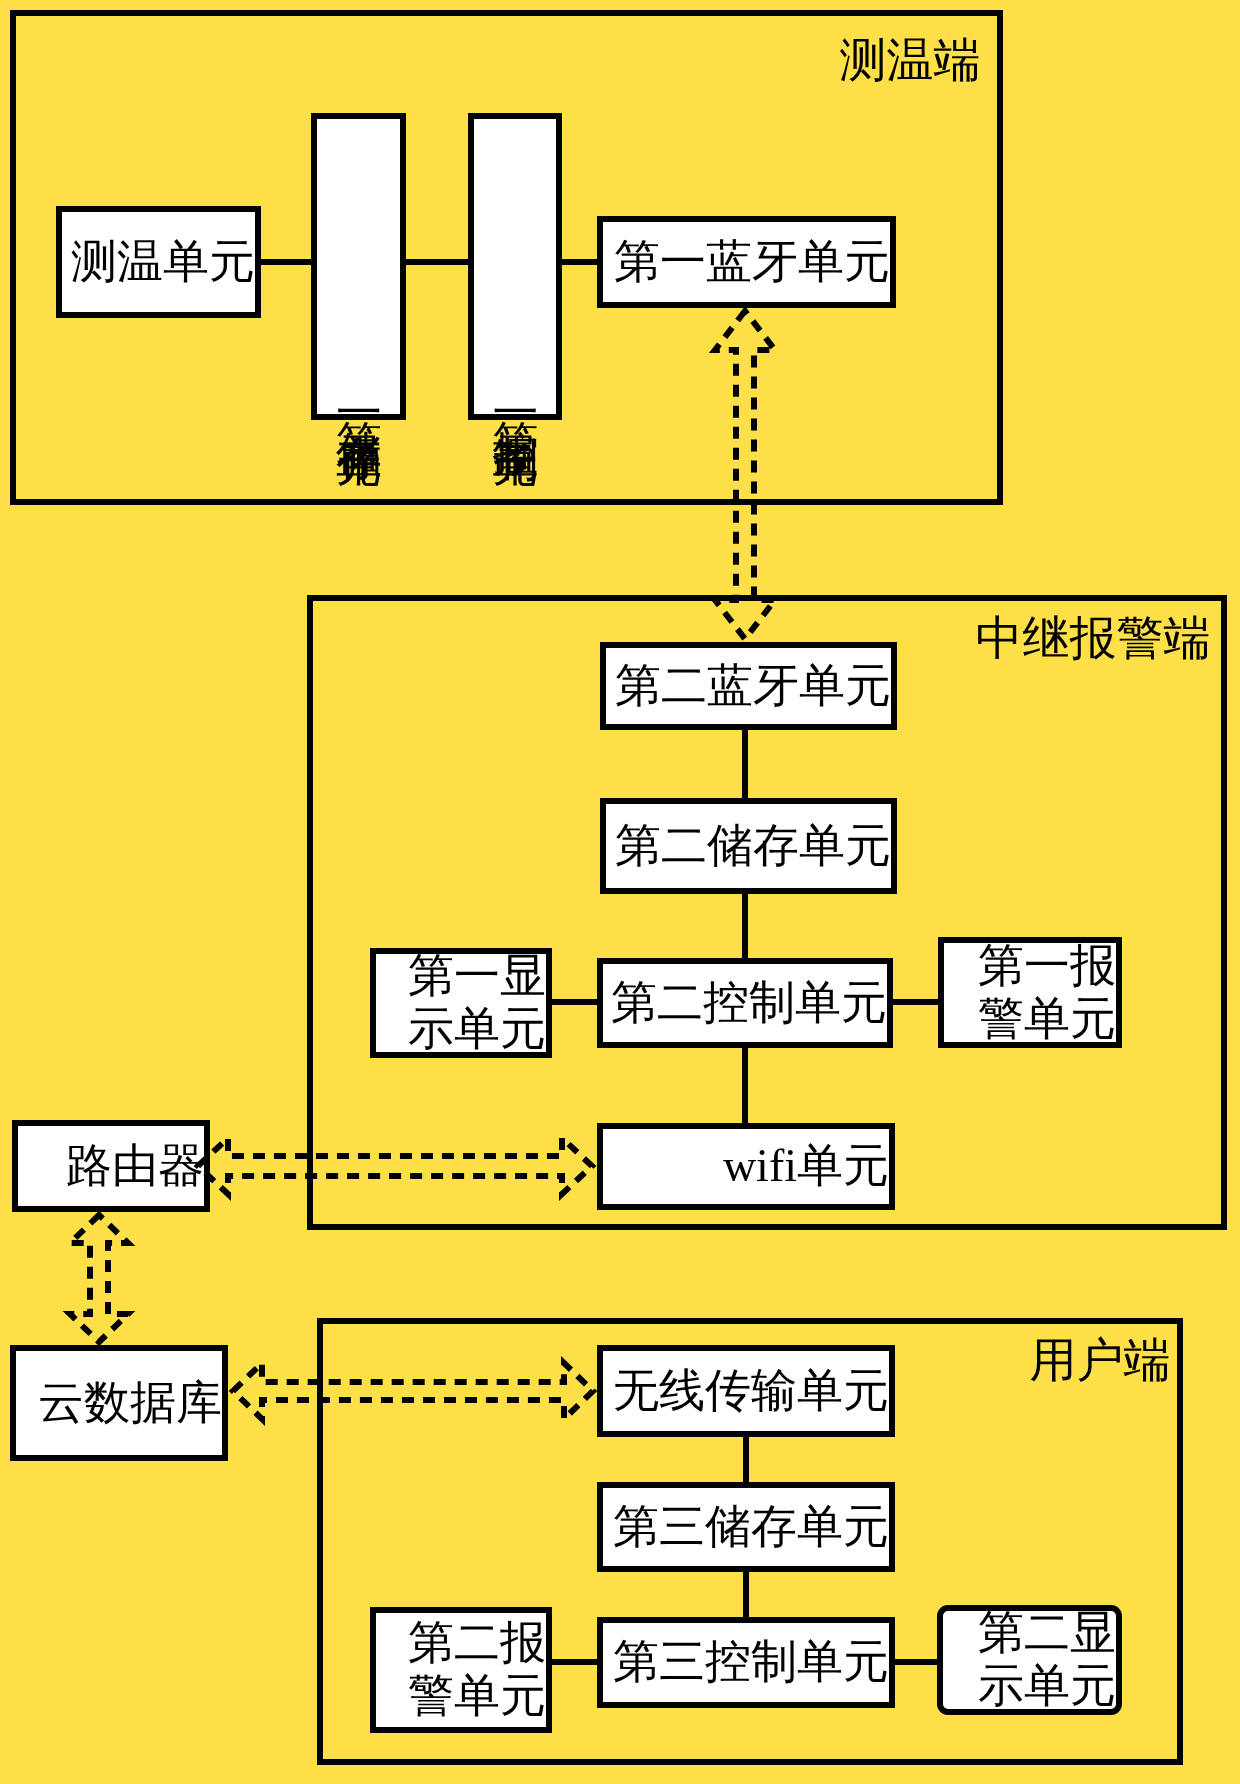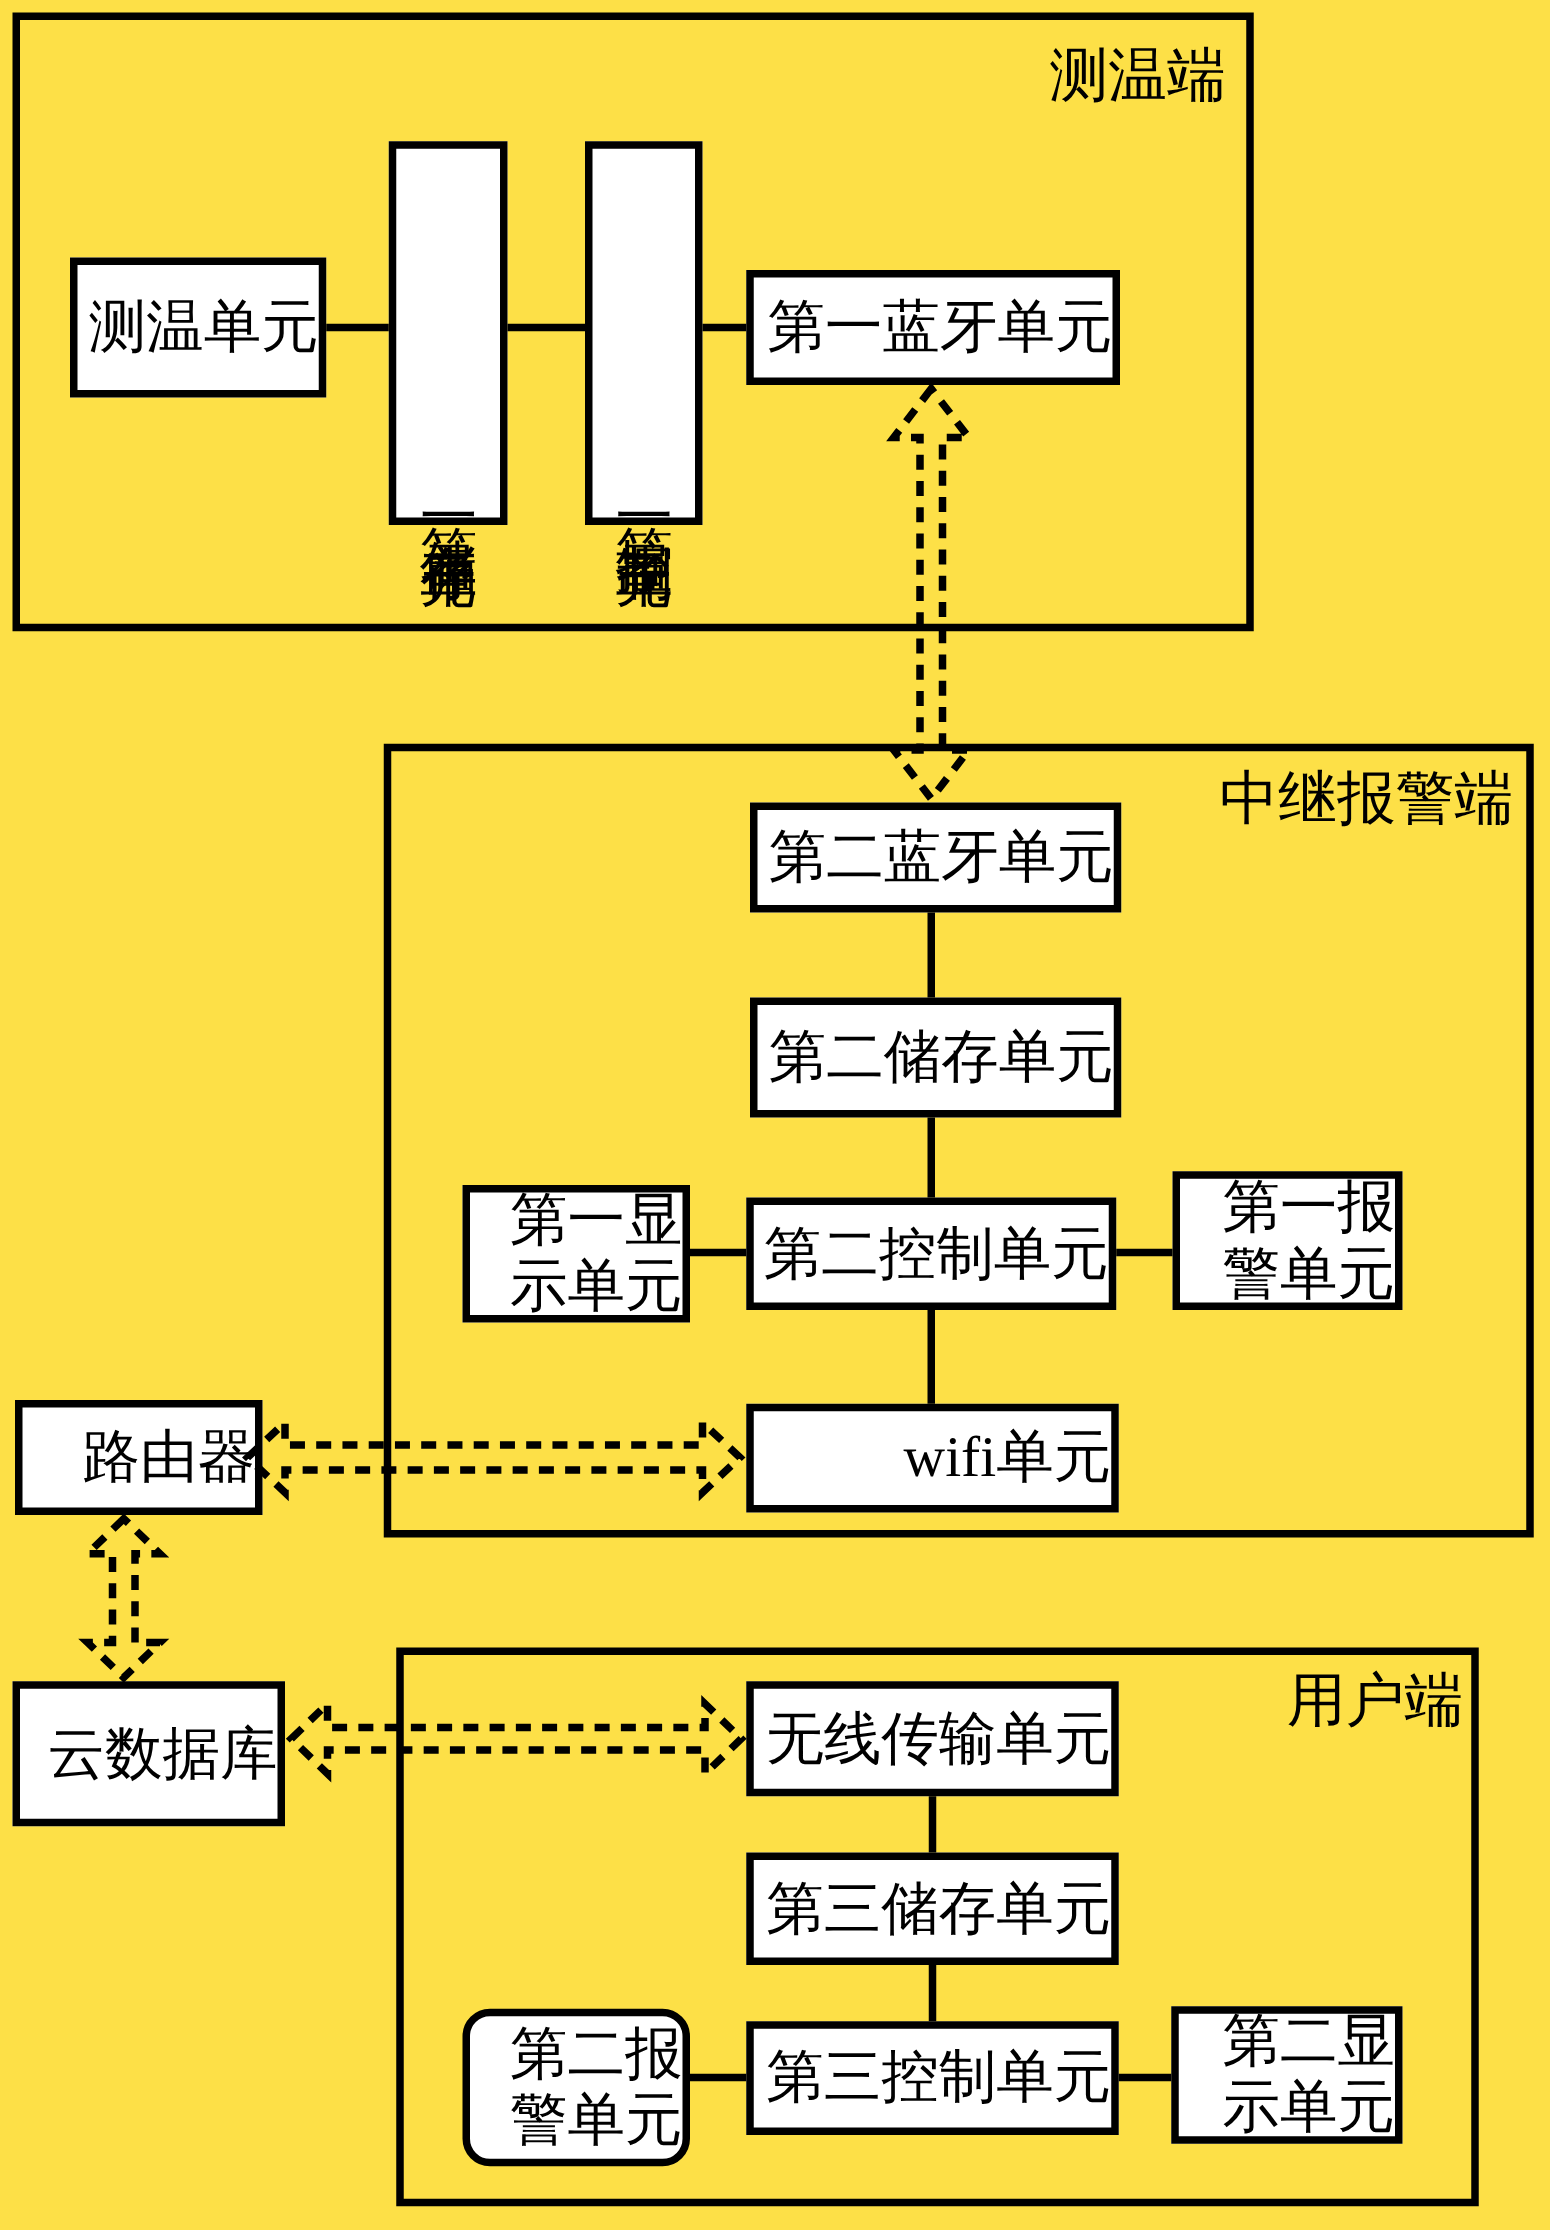--- a/index.html
+++ b/index.html
@@ -103,28 +103,28 @@
   <div class="box" style="left:10px;top:1345px;width:218px;height:116px;">
     <span>云数据库</span>
   </div>
 
   <div class="box" style="left:597px;top:1482px;width:298px;height:90px;">
     <span>第三储存单元</span>
   </div>
   <div class="box" style="left:597px;top:1345px;width:298px;height:92px;">
     <span>无线传输单元</span>
   </div>
-  <div class="box" style="left:370px;top:1607px;width:182px;height:126px;border-radius:22px;">
+  <div class="box" style="left:370px;top:1607px;width:182px;height:126px;">
     <span>第二报
 警单元</span>
   </div>
   <div class="box" style="left:597px;top:1617px;width:298px;height:91px;">
     <span>第三控制单元</span>
   </div>
-  <div class="box" style="left:937px;top:1605px;width:185px;height:110px;">
+  <div class="box" style="left:937px;top:1605px;width:185px;height:110px;border-radius:11px;">
     <span>第二显
 示单元</span>
   </div>
 
   <svg id="wires" width="1240" height="1784" viewBox="0 0 1240 1784">
 
     <g stroke="#000" stroke-width="6">
       <line x1="261" y1="262" x2="311" y2="262"></line>
       <line x1="406" y1="262" x2="468" y2="262"></line>
       <line x1="562" y1="262" x2="597" y2="262"></line>

